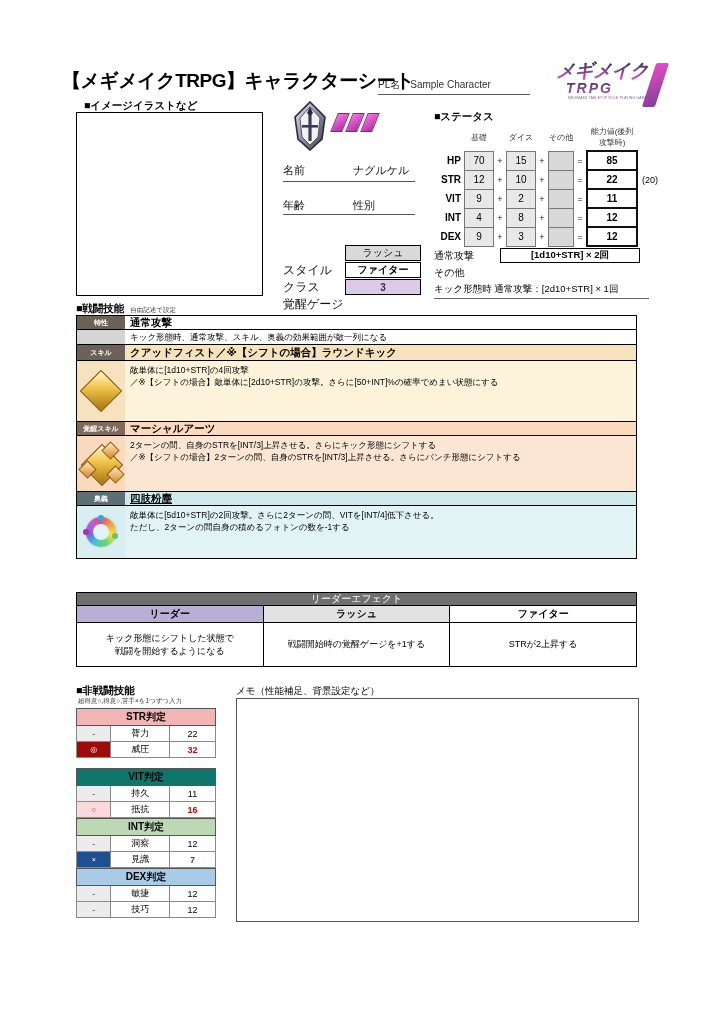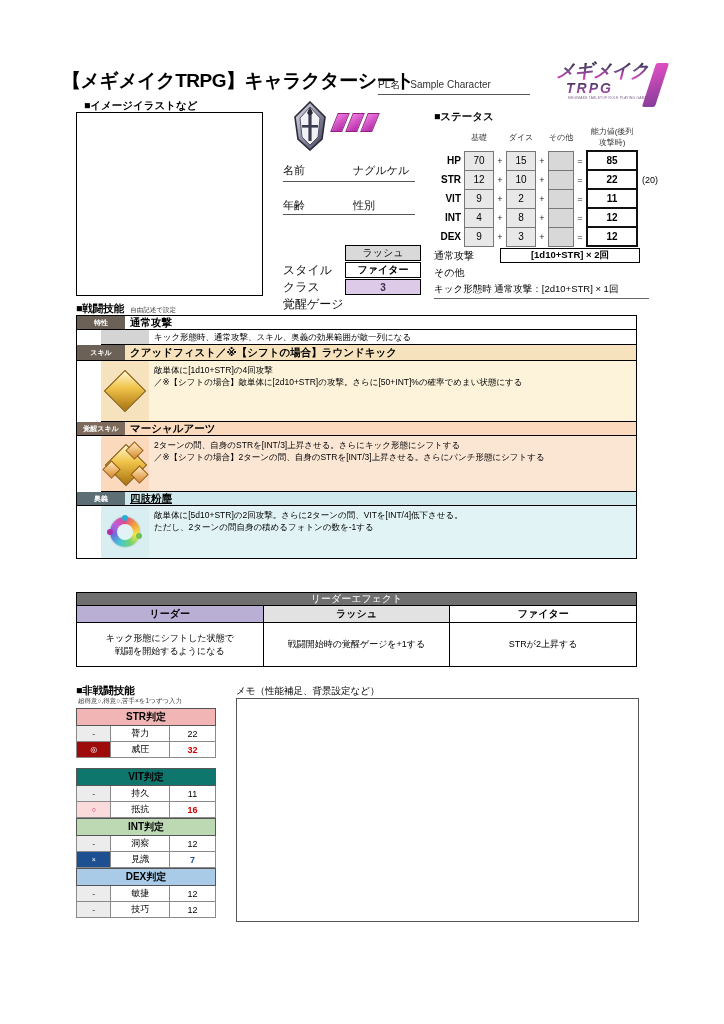--- a/index.html
+++ b/index.html
@@ -83,21 +83,21 @@
     font-size:7px;font-weight:bold;color:#fff;box-sizing:border-box;}
   .tag-tok{background:#6b6157;height:13px;}
   .tag-ski{background:#6b6157;height:15px;}
   .tag-awk{background:#7d6a5c;height:13px;}
   .tag-ult{background:#5d6e74;height:13px;}
   .cs-name{flex:1;font-size:10.5px;font-weight:bold;padding:0 0 0 5px;display:flex;align-items:center;box-sizing:border-box;}
   .n-tok{height:13px;background:#fff;}
   .n-ski{height:15px;background:#f6e2bd;}
   .n-awk{height:13px;background:#fad9bd;}
   .n-ult{height:13px;background:#cfe9ec;text-decoration:underline;}
-  .cs-body{display:flex;border-bottom:1px solid #000;margin-left:24px;}
+  .cs-body{display:flex;border-bottom:1px solid #000;}
   .cs-ic{width:48px;flex:0 0 48px;display:flex;align-items:center;justify-content:center;box-sizing:border-box;}
   .cs-desc{flex:1;font-size:8.5px;line-height:12px;padding:3px 0 3px 5px;box-sizing:border-box;}
   .b-tok .cs-ic{background:#d4d4d4;} .b-tok .cs-desc{background:#fff;height:14px;padding-top:1px;}
   .b-ski .cs-ic{background:#f6e2bd;} .b-ski .cs-desc{background:#fcf3da;height:60px;}
   .b-awk .cs-ic{background:#fad9bd;} .b-awk .cs-desc{background:#fbe6d4;height:55px;}
   .b-ult .cs-ic{background:#d8eef1;} .b-ult .cs-desc{background:#e2f3f5;height:52px;border-bottom:none;}
   .b-ult{border-bottom:none;}
 
   
   .gem{width:28px;height:28px;transform:rotate(45deg);

